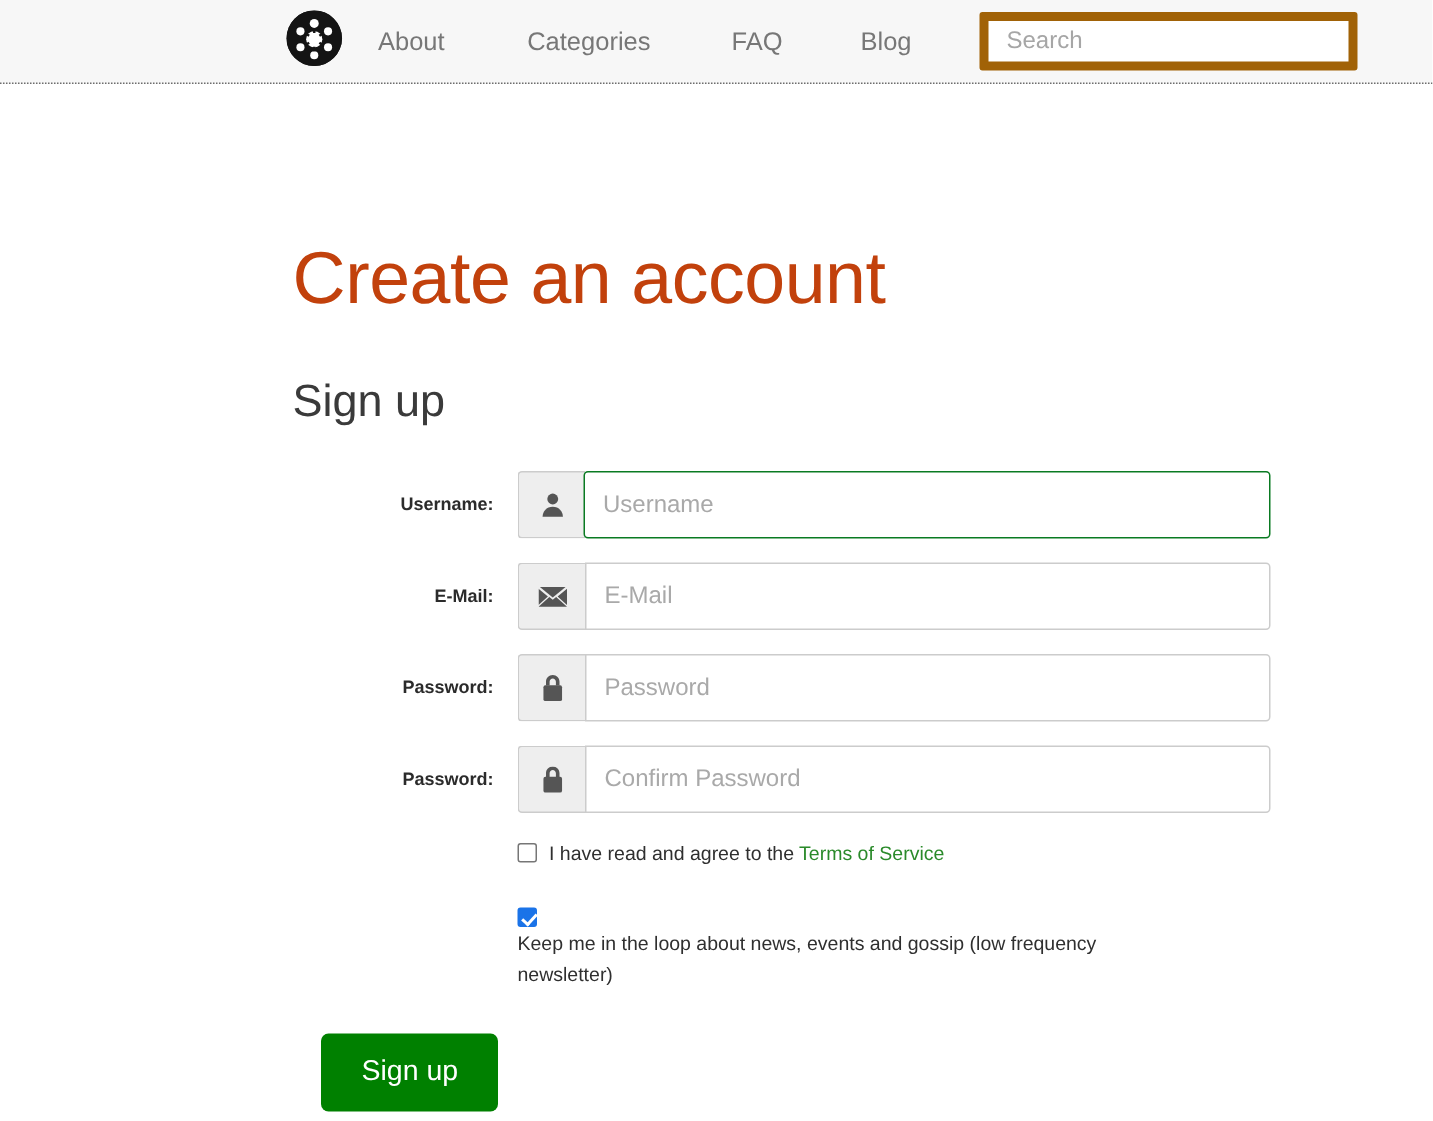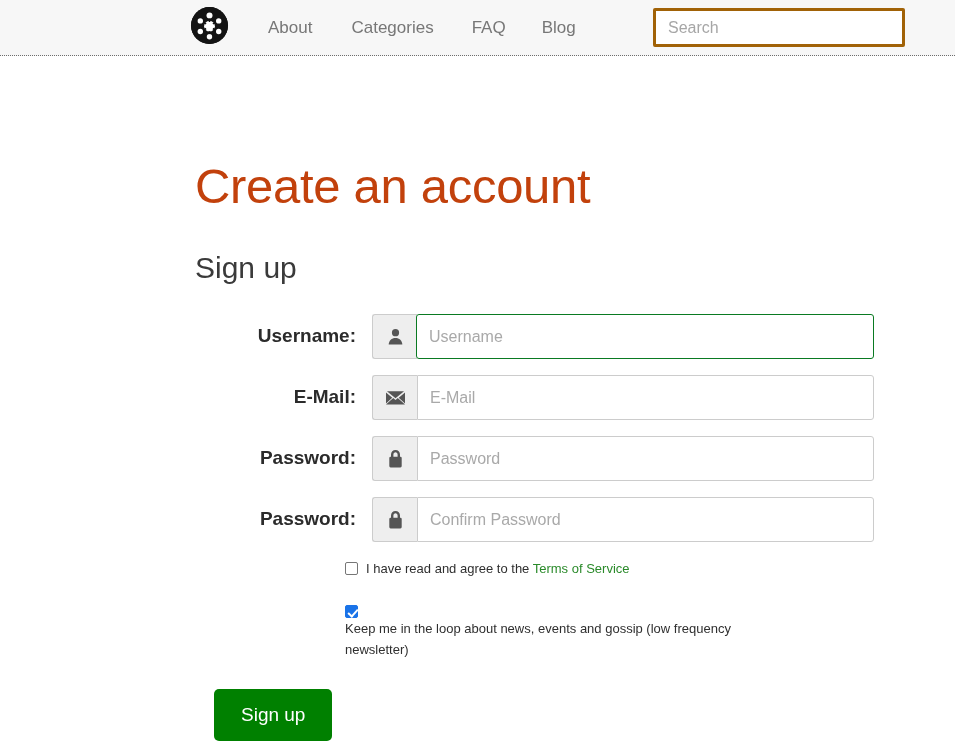--- a/index.html
+++ b/index.html
@@ -25,25 +25,25 @@
     left: 191px; top: 7px;
     width: 37px; height: 37px;
     border-radius: 50%;
     background: #141414;
     display: block;
   }
   .brand-logo svg { display: block; width: 37px; height: 37px; }
 
   .nav-list {
     position: absolute;
-    left: 268px; top: 0;
+    left: 252px; top: 0;
     height: 56px;
     display: flex;
     align-items: center;
-    gap: 0;
+    gap: 16px;
     list-style: none;
     margin: 0; padding: 0;
   }
   .nav-link {
     display: inline-block;
     color: #777777;
     font-size: 17px;
     text-decoration: none;
     padding: 0 25px 0 0;
     white-space: nowrap;
@@ -51,21 +51,21 @@
   }
   .nav-item:nth-child(1) .nav-link { padding-right: 39px; }
   .nav-item:nth-child(2) .nav-link { padding-right: 38px; }
   .nav-item:nth-child(3) .nav-link { padding-right: 36px; }
 
   .search-box {
     position: absolute;
     left: 653px; top: 8px;
     width: 252px; height: 39px;
     background: #ffffff;
-    border: 3px solid #a16207;
+    border: 6px solid #a16207;
     border-radius: 2px;
     font-family: "Liberation Sans", sans-serif;
     font-size: 16px;
     color: #555555;
     padding: 0 12px;
     outline: none;
   }
   .search-box::placeholder { color: #a6a6a6; opacity: 1; }
 
   
@@ -96,24 +96,24 @@
     position: absolute;
     left: 0; top: 258px;
     width: 955px;
   }
   .form-row {
     display: flex;
     align-items: flex-start;
     margin-bottom: 16px;
   }
   .form-label {
-    width: 372px;
+    width: 345px;
     text-align: right;
     padding-right: 16px;
-    font-size: 19px;
+    font-size: 12px;
     font-weight: bold;
     color: #2b2b2b;
     line-height: 44px;
     white-space: nowrap;
   }
   .input-group {
     display: flex;
     align-items: stretch;
     width: 502px;
     height: 45px;

